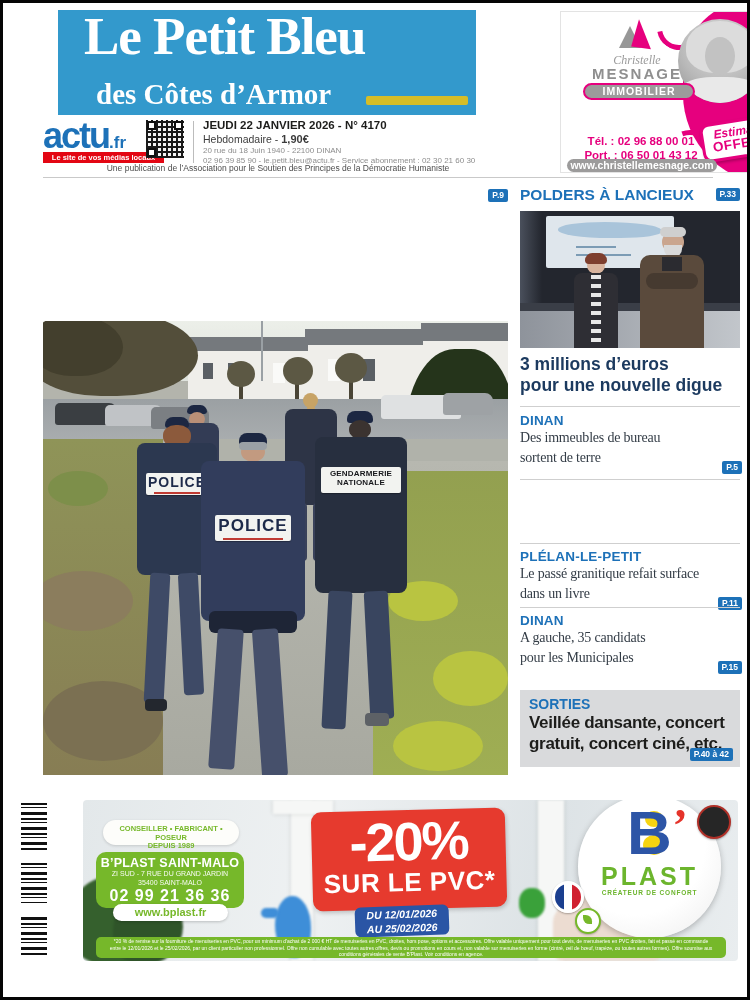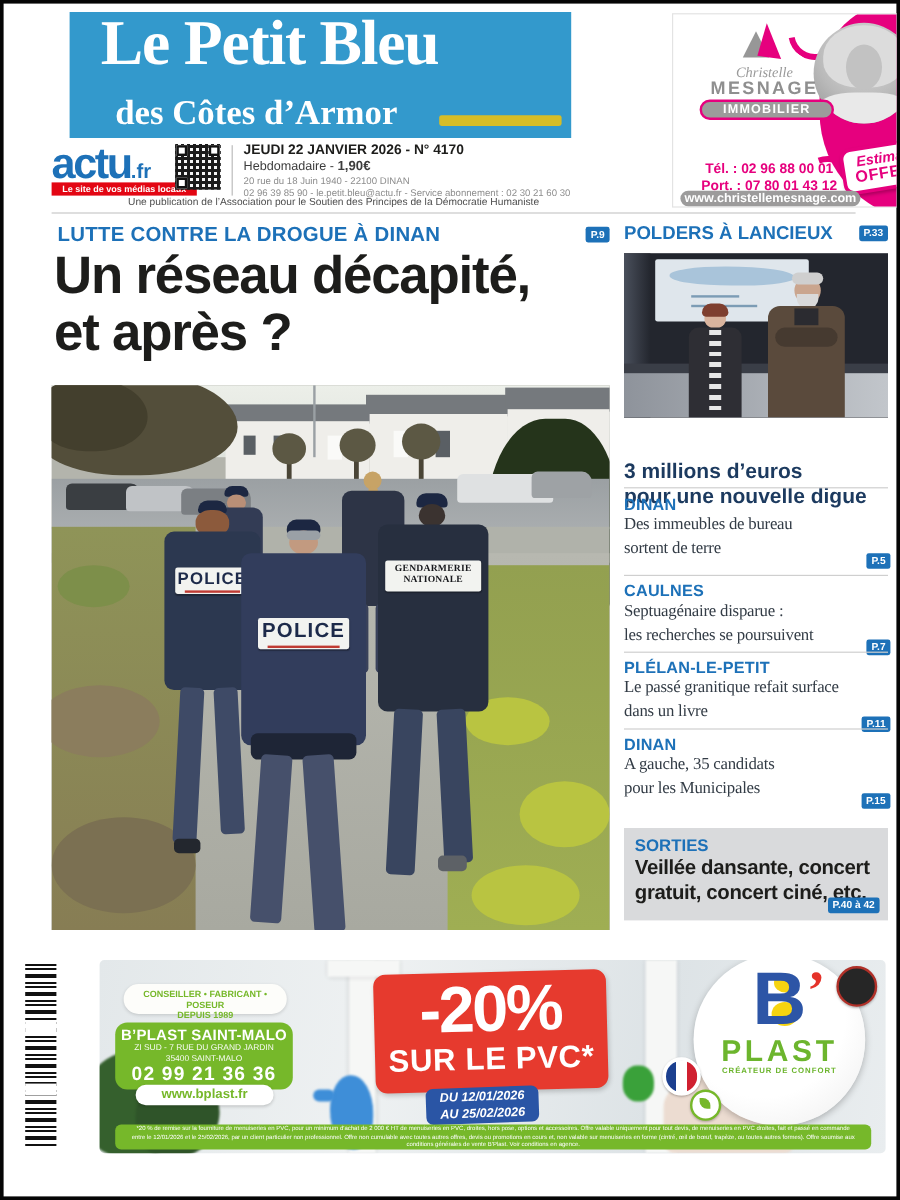--- a/index.html
+++ b/index.html
@@ -116,21 +116,21 @@
   .rc-kickrow{left:517px;top:183px;width:220px;height:20px;}
   .rc-kick{font-size:15.5px;}
   .rc-badge{position:absolute;right:0;top:2px;}
   .rc-photo{left:517px;top:208px;width:220px;height:137px;background:#23262e;overflow:hidden;}
   .rp-curtain{left:0;top:0;width:22px;height:137px;background:linear-gradient(90deg,#4a505c,#23262e);}
   .rp-screen{left:26px;top:5px;width:128px;height:52px;background:#dfe6ec;border-radius:2px;}
   .rp-art{left:12px;top:6px;width:104px;height:16px;background:#a9c4da;border-radius:45% 55% 40% 50%;}
   .rp-line{background:#7c9cb5;height:2px;}
   .rp-floor{left:0;top:100px;width:220px;height:37px;background:linear-gradient(90deg,#8e939b,#c2c6cb);}
   .rp-stage{left:0;top:92px;width:220px;height:10px;background:#3a3e47;}
-  .rc-head{left:517px;top:351px;width:225px;font-size:17.5px;font-weight:bold;color:#1c3a5f;line-height:21px;margin-top:28px;}
+  .rc-head{left:517px;top:351px;width:225px;font-size:17.5px;font-weight:bold;color:#1c3a5f;line-height:21px;}
   .rc-div{left:517px;width:220px;height:1px;background:#cfcfcf;}
   .rc-item{left:517px;width:225px;}
   .rc-city{font-size:13.5px;font-weight:bold;color:#1d71b8;letter-spacing:.2px;}
   .rc-title{font-size:14px;color:#333c46;line-height:20px;letter-spacing:-.2px;font-family:Liberation Serif, serif;}
   .rc-pb{position:absolute;right:3px;bottom:1px;}
   .sorties{left:517px;top:687px;width:220px;height:77px;background:#d9dadc;box-sizing:border-box;
            padding:6px 9px;}
   .sorties .lbl{font-size:14px;font-weight:bold;color:#1d71b8;}
   .sorties .txt{font-size:17px;font-weight:bold;color:#1d1d1b;line-height:21px;letter-spacing:-.3px;}
   .sorties .pb{position:absolute;right:7px;bottom:6px;}
@@ -210,21 +210,21 @@
     </div>
     <div class="abs adtop-logo">
       <div class="abs logo-tri-gray"></div>
       <div class="abs logo-tri-pink"></div>
     </div>
     <div class="abs adtop-script">Christelle</div>
     <div class="abs adtop-name">MESNAGE</div>
     <div class="abs adtop-pill">IMMOBILIER</div>
     <div class="abs adtop-tel">
       <span>Tél. : 02 96 88 00 01</span><br>
-      <span>Port. : 07 80 01 43 12</span>
+      <span>Port. : 06 50 01 43 12</span>
     </div>
     <div class="abs adtop-badge">
       <div class="l1">Estimation</div>
       <div class="l2">OFFERTE</div>
     </div>
     <div class="abs adtop-web">www.christellemesnage.com</div>
   </div>
 
   <div class="abs actu-logo">
     <span class="actu-main">actu</span><span class="actu-tld">.fr</span>
@@ -241,26 +241,21 @@
     <span>Hebdomadaire - </span><b>1,90€</b>
   </div>
   <div class="abs issue3">
     <span>20 rue du 18 Juin 1940 - 22100 DINAN</span><br>
     <span>02 96 39 85 90 - le.petit.bleu@actu.fr - Service abonnement : 02 30 21 60 30</span>
   </div>
   <div class="abs publine">Une publication de l’Association pour le Soutien des Principes de la Démocratie Humaniste</div>
   <div class="abs topdiv"></div>
 
   <div class="abs lead-kickrow">
-    <span class="kicker lead-kick">LUTTE CONTRE LA DROGUE À DINAN</span>
     <span class="pbadge lead-badge">P.9</span>
-  </div>
-  <div class="abs headline">
-    <span>Un réseau décapité,</span><br>
-    <span>et après ?</span>
   </div>
 
   <div class="abs photo">
     <div class="abs ph-sky"></div>
 
     <div class="abs ph-roof" style="left:140px;top:16px;width:130px;height:16px;"></div>
     <div class="abs ph-house" style="left:145px;top:30px;width:120px;height:50px;"></div>
     <div class="abs ph-roof" style="left:262px;top:8px;width:120px;height:18px;"></div>
     <div class="abs ph-house" style="left:265px;top:24px;width:115px;height:56px;"></div>
     <div class="abs ph-roof" style="left:378px;top:2px;width:90px;height:20px;"></div>
@@ -338,21 +333,21 @@
       <div class="abs fig-vest" style="left:6px;top:28px;width:104px;height:160px;background:#323d5c;"></div>
       <div class="abs vest-label" style="left:20px;top:82px;width:76px;height:26px;font-size:17px;line-height:22px;letter-spacing:1px;">
         <span>POLICE</span>
         <span class="red"></span>
       </div>
       <div class="abs" style="left:14px;top:178px;width:88px;height:22px;background:#1e2536;border-radius:6px;"></div>
       <div class="abs fig-leg" style="left:18px;top:196px;width:26px;height:140px;background:#46506b;transform:rotate(4deg);"></div>
       <div class="abs fig-leg" style="left:62px;top:196px;width:26px;height:148px;background:#46506b;transform:rotate(-4deg);"></div>
     </div>
 
-    <div class="abs" style="left:268px;top:90px;width:100px;height:330px;font-family:Liberation Serif, serif;">
+    <div class="abs" style="left:268px;top:90px;width:100px;height:330px;">
       <div class="abs fig-cap" style="left:36px;top:0;width:26px;height:12px;"></div>
       <div class="abs fig-head" style="left:38px;top:9px;width:22px;height:19px;background:#3b3330;"></div>
       <div class="abs fig-vest" style="left:4px;top:26px;width:92px;height:156px;background:#272f3f;"></div>
       <div class="abs gend-label" style="left:10px;top:56px;width:80px;height:24px;">
         <span>GENDARMERIE</span><br>
         <span>NATIONALE</span>
       </div>
       <div class="abs fig-leg" style="left:14px;top:180px;width:24px;height:138px;background:#39455f;transform:rotate(3deg);"></div>
       <div class="abs fig-leg" style="left:56px;top:180px;width:24px;height:128px;background:#39455f;transform:rotate(-3deg);"></div>
       <div class="abs" style="left:54px;top:302px;width:24px;height:13px;background:#5d6166;border-radius:4px;"></div>
@@ -399,28 +394,20 @@
   <div class="abs rc-div" style="top:403px;"></div>
   <div class="abs rc-item" style="top:410px;height:62px;">
     <div class="rc-city">DINAN</div>
     <div class="rc-title">
       <span>Des immeubles de bureau</span><br>
       <span>sortent de terre</span>
     </div>
     <span class="pbadge rc-pb">P.5</span>
   </div>
   <div class="abs rc-div" style="top:476px;"></div>
-  <div class="abs rc-item" style="top:482px;height:62px;">
-    <div class="rc-city">CAULNES</div>
-    <div class="rc-title">
-      <span>Septuagénaire disparue :</span><br>
-      <span>les recherches se poursuivent</span>
-    </div>
-    <span class="pbadge rc-pb">P.7</span>
-  </div>
   <div class="abs rc-div" style="top:540px;"></div>
   <div class="abs rc-item" style="top:546px;height:62px;">
     <div class="rc-city">PLÉLAN-LE-PETIT</div>
     <div class="rc-title">
       <span>Le passé granitique refait surface</span><br>
       <span>dans un livre</span>
     </div>
     <span class="pbadge rc-pb">P.11</span>
   </div>
   <div class="abs rc-div" style="top:604px;"></div>

